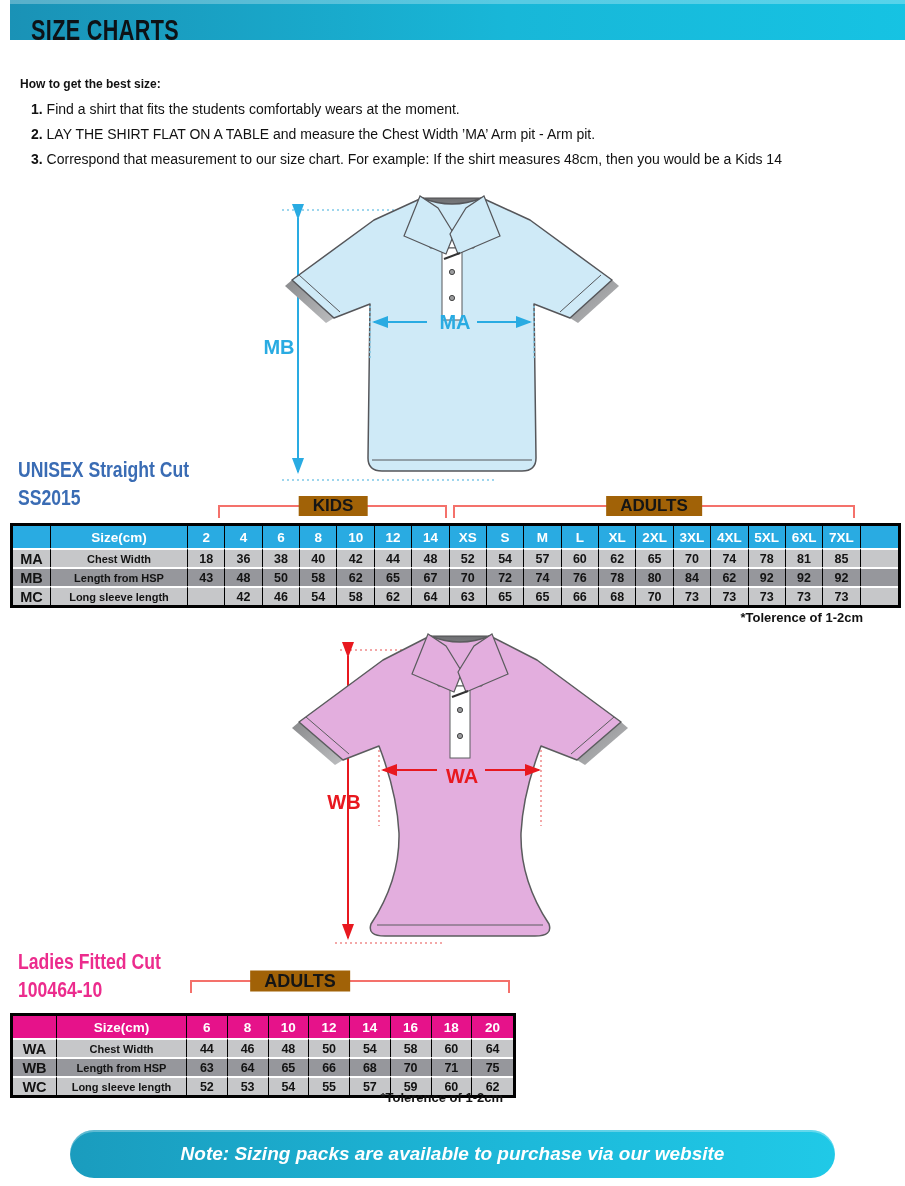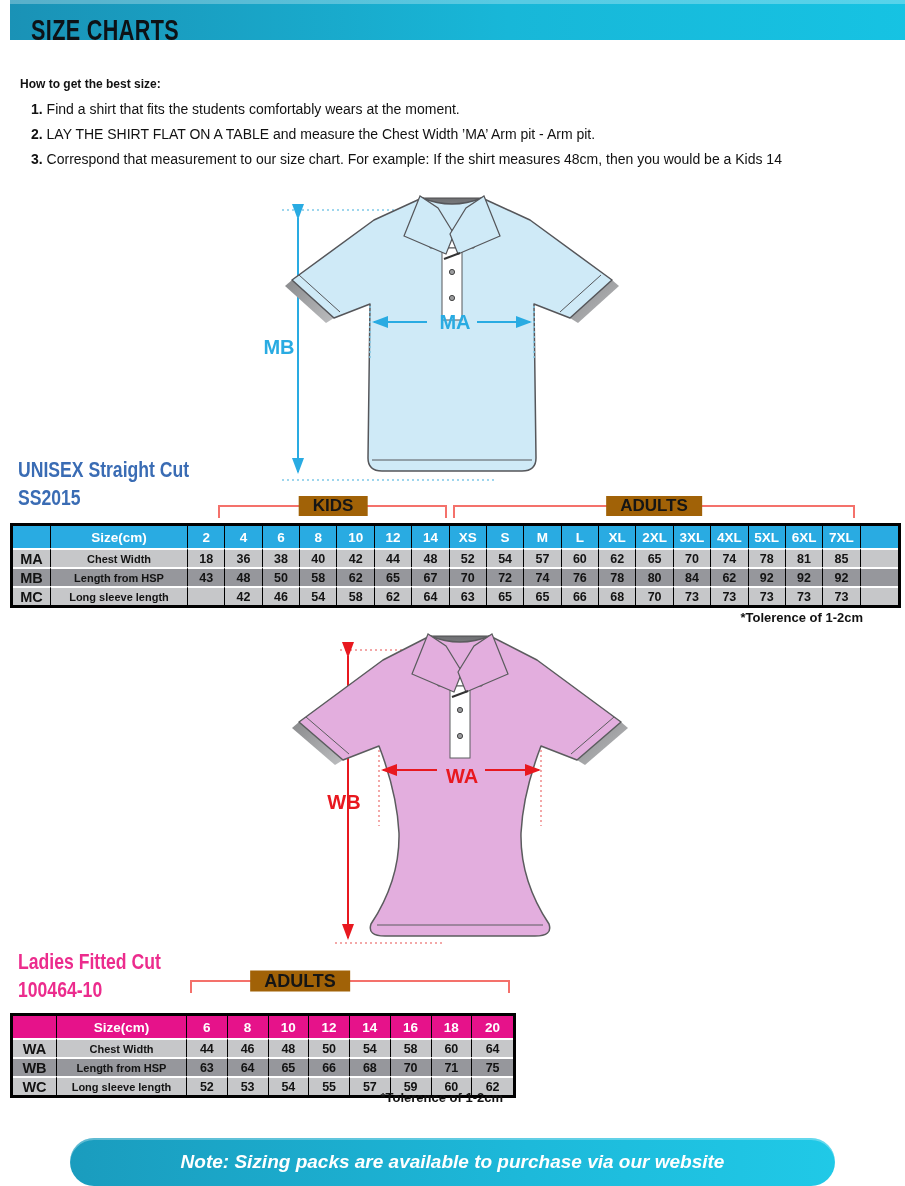--- a/index.html
+++ b/index.html
@@ -48,21 +48,21 @@
   .rowlabel{font-size:11px}
 
   .tolerance{position:absolute;font-size:13px;font-weight:700;color:#111;white-space:nowrap;}
   .tol-1{right:42px;top:610px;}
   .tol-2{right:402px;top:1090px;}
 
   
   .footer{position:absolute;left:70px;top:1130px;width:765px;height:48px;border-radius:24px;
           background:linear-gradient(90deg,#1a9cbe 0%,#1db9da 60%,#20c9e7 100%);
           display:flex;align-items:center;justify-content:center;
-          box-shadow:inset 0 2px 0 rgba(255,255,255,.3);margin-top:8px;}
+          box-shadow:inset 0 2px 0 rgba(255,255,255,.3);}
   .footer-text{color:#fff;font-weight:700;font-style:italic;font-size:19px;}
 </style>
 </head>
 <body>
 
 <div id="page">
 
   <div class="topbar">
     <div class="topbar-title">SIZE CHARTS</div>
   </div>

